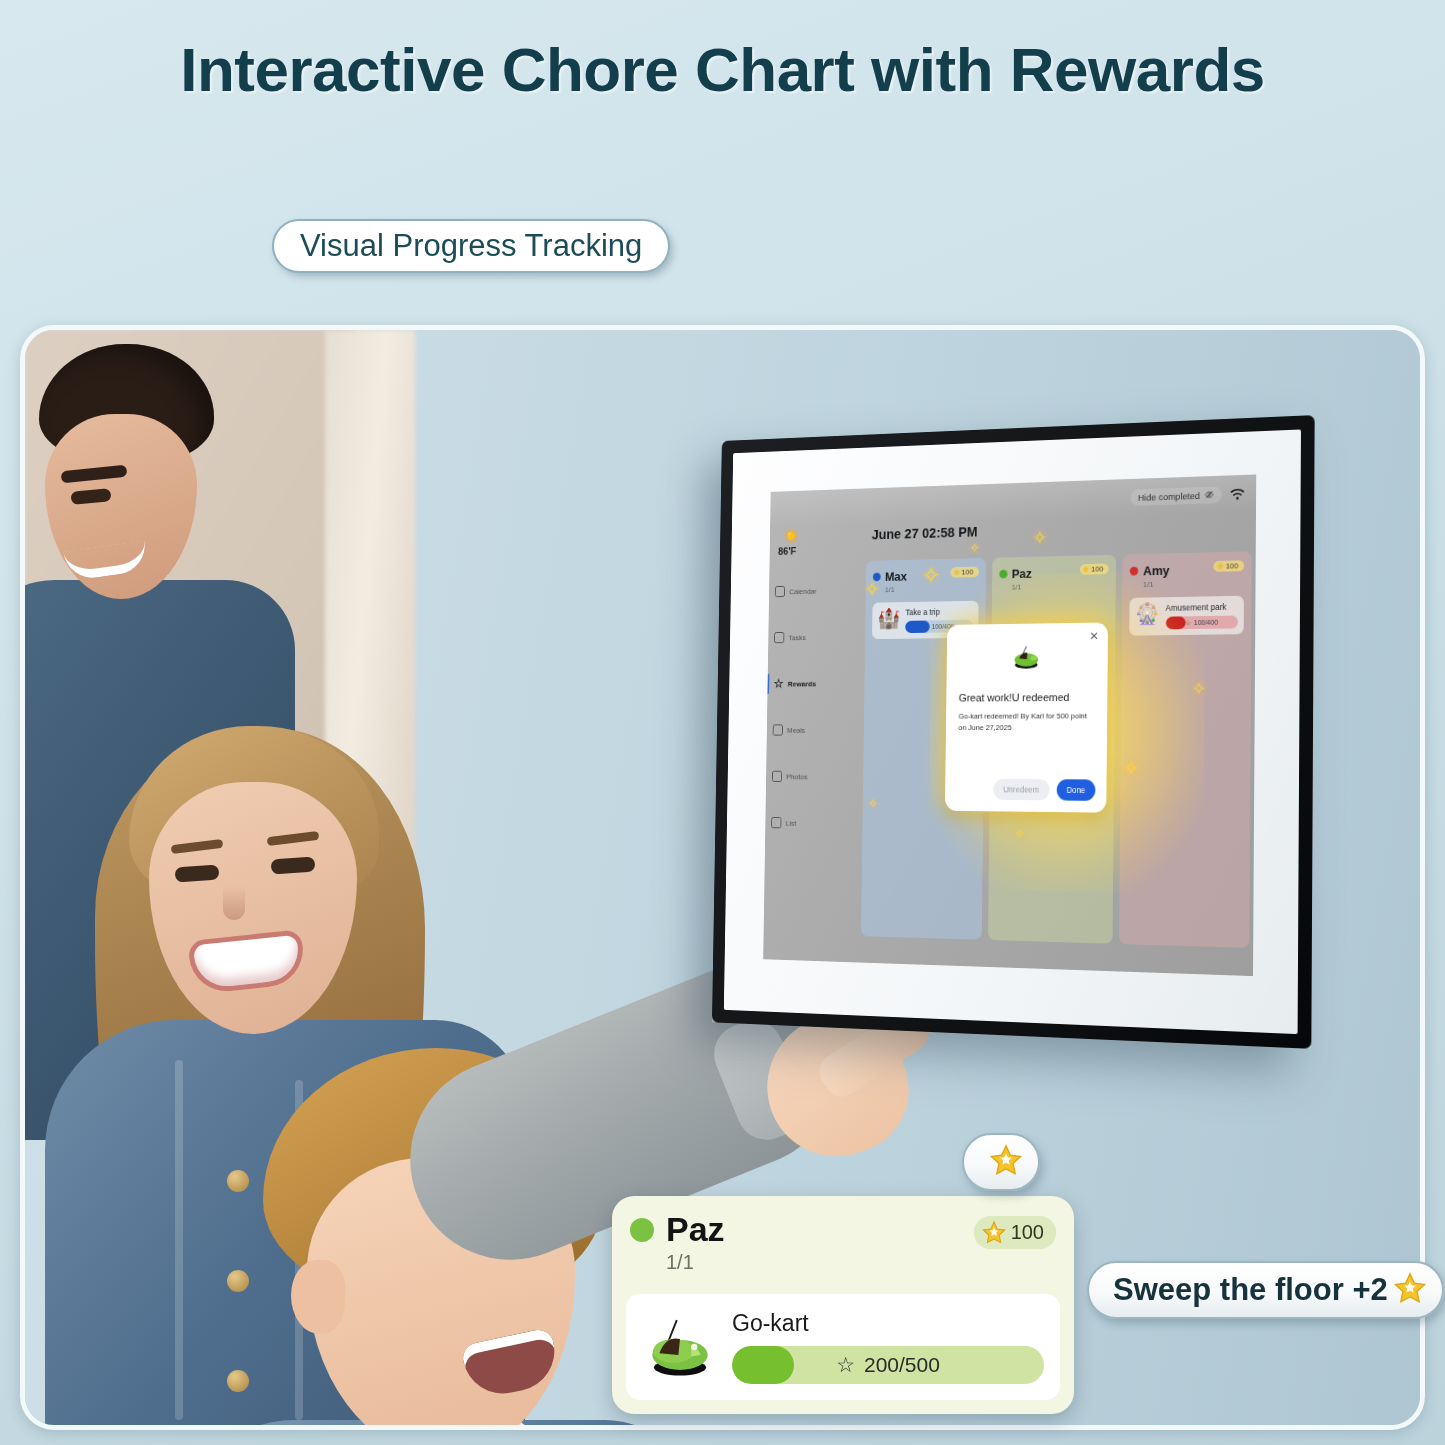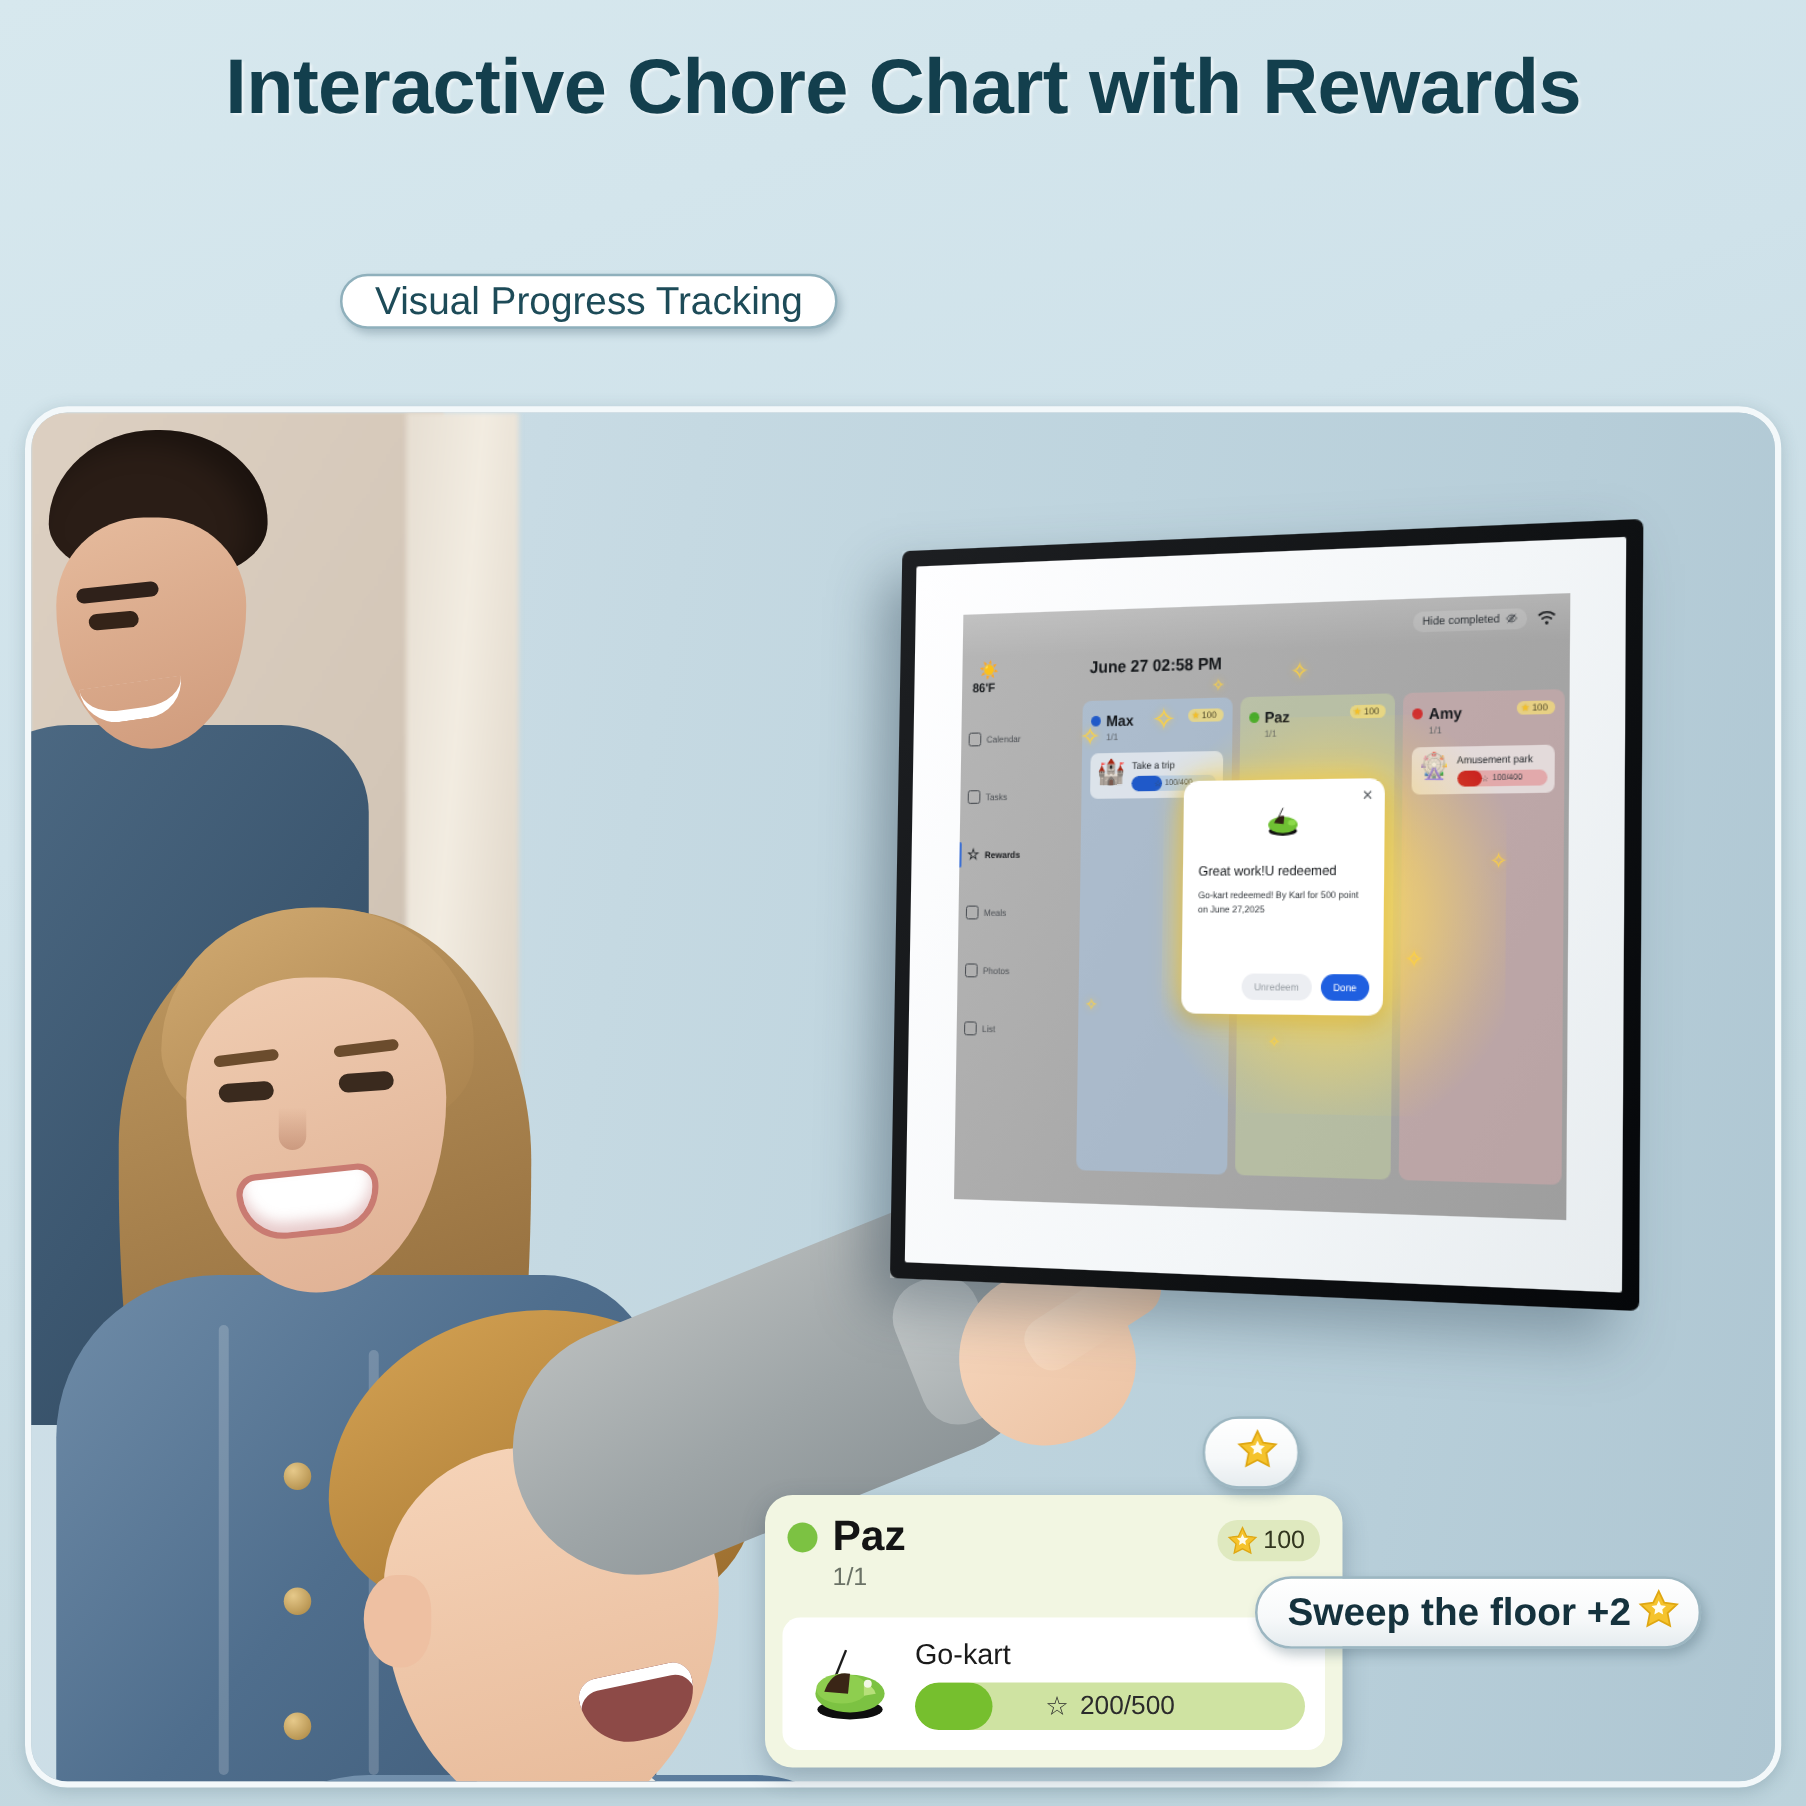--- a/index.html
+++ b/index.html
@@ -30,21 +30,21 @@
   }
   .pill-feature {
     position: absolute;
     background: #ffffff;
     border: 2px solid #8fb0bc;
     border-radius: 40px;
     color: #1d4b58;
     font-size: 31px;
     display: flex; align-items: center; justify-content: center;
     padding: 0 26px;
-    height: 44px;
+    height: 54px;
     box-shadow: 3px 4px 7px rgba(60,90,105,0.30);
     white-space: nowrap;
   }
   #pill-a { left: 272px; top: 219px; }
   #pill-b { left: 788px; top: 219px; }
   #pill-c { left: 468px; top: 300px; z-index: 40; }
 
   
   #photo {
     position: absolute; left: 20px; top: 325px;
@@ -339,21 +339,21 @@
     border: 2px solid #9cb6c1;
     border-radius: 38px;
     height: 58px;
     display: flex; align-items: center; gap: 4px;
     padding: 0 14px 0 24px;
     font-size: 31px; font-weight: bold; color: #15323d;
     box-shadow: 3px 5px 9px rgba(55,85,100,0.30);
     white-space: nowrap;
   }
   #callout-hw { left: 962px; top: 1133px; }
-  #callout-sw { left: 1004px; top: 1261px; }
+  #callout-sw { left: 1087px; top: 1261px; }
   .cstar { font-size: 34px; line-height: 34px; }
 
   
   .gold-star { color: #f5c027; text-shadow: 0 0 2px rgba(190,140,10,0.6); }
 </style>
 </head>
 <body>
 
 <div id="header">
   <div id="headline">Interactive Chore Chart with Rewards</div>

